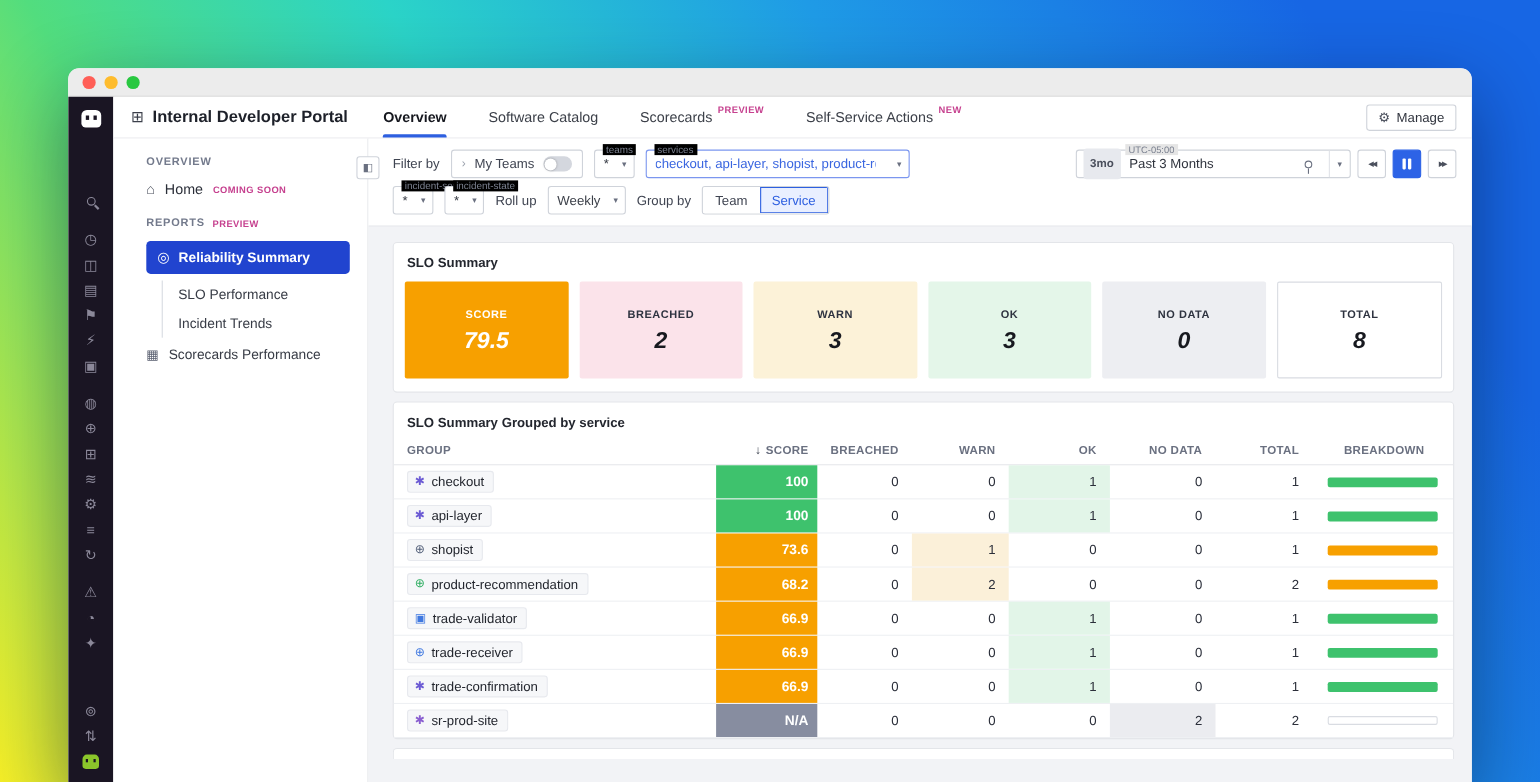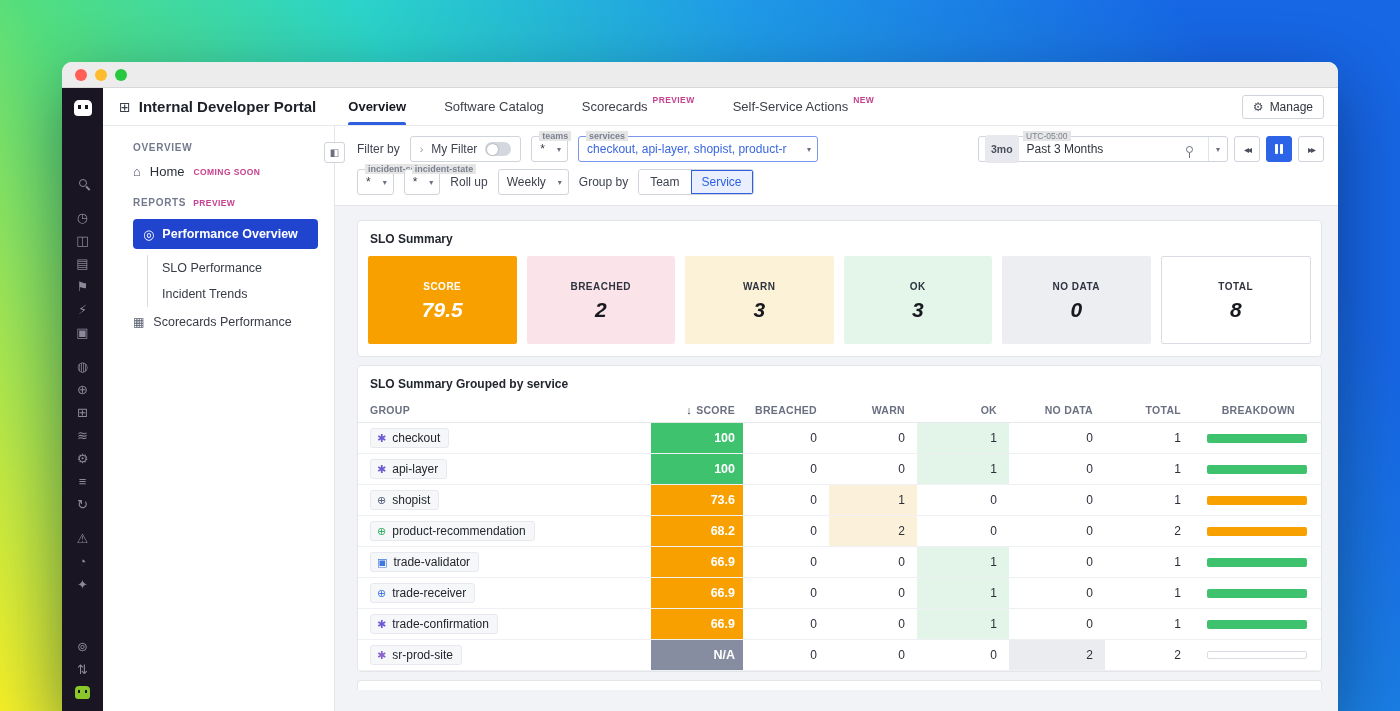--- a/index.html
+++ b/index.html
@@ -76,21 +76,21 @@
     border-radius:3px; display:flex; align-items:center; justify-content:center; font-size:10px; color:#6a7080; cursor:pointer; z-index:5; }
   .frow { display:flex; align-items:center; gap:10px; height:26px; }
   .frow + .frow { margin-top:7px; }
   .flabel { font-size:12px; color:#3f4451; white-space:nowrap; }
   .myteams { height:26px; border:1px solid #cfd3da; border-radius:3px; display:flex; align-items:center; gap:8px; padding:0 9px; cursor:pointer; background:#fff; }
   .chev { color:#9aa0ac; font-size:11px; }
   .toggle { width:26px; height:14px; background:#d4d7de; border-radius:8px; position:relative; cursor:pointer; }
   .toggle::after { content:''; position:absolute; left:1.5px; top:1.5px; width:11px; height:11px; background:#fff; border-radius:50%; box-shadow:0 0 2px rgba(0,0,0,.35); }
   .fieldset { position:relative; height:26px; border:1px solid #cfd3da; border-radius:3px; display:flex; align-items:center;
     padding:0 22px 0 8px; font-size:12px; color:#3c4049; cursor:pointer; background:#fff; white-space:nowrap; }
-  .fieldset .flegend { position:absolute; top:-6px; left:7px; background:#e5e5e5; padding:0 3px; font-size:9px; color:#7b8190;font-weight:bold; }
+  .fieldset .flegend { position:absolute; top:-6px; left:7px; background:#000000; padding:0 3px; font-size:9px; color:#7b8190; }
   .fieldset .caret { position:absolute; right:6px; top:50%; transform:translateY(-50%); font-size:8px; color:#6a7080; }
   .fieldset.services { border-color:#7b96ef; width:240px; }
   .fieldset.services .val { color:#3a66e0; overflow:hidden; text-overflow:clip; max-width:200px; }
   .seg { display:flex; height:26px; border:1px solid #cfd3da; border-radius:3px; overflow:hidden; background:#fff; }
   .seg-btn { padding:0 11px; display:flex; align-items:center; font-size:12px; color:#3f4451; background:#fff; cursor:pointer; }
   .seg-btn.active { background:#e9efff; color:#2d5fe0; box-shadow:inset 0 0 0 1px #2d5fe0; }
   .right-cluster { position:absolute; right:14px; top:10px; display:flex; gap:6px; align-items:center; }
   .timebox { position:relative; height:26px; border:1px solid #cfd3da; border-radius:3px; display:flex; align-items:center; gap:8px;
     padding-left:6px; width:250px; background:#fff; cursor:pointer; }
   .time-chip { background:#e7e9ee; border-radius:3px; font-size:10.5px; color:#4a4f5c; padding:8px 6px; font-weight:700; }
@@ -230,41 +230,41 @@
             <span class="home-glyph">⌂</span>
             <span>Home</span>
             <span class="badge-pink">COMING SOON</span>
           </div>
           <div class="sec-label">
             <span>REPORTS</span>
             <span class="badge-pink">PREVIEW</span>
           </div>
           <div class="nav-active">
             <span class="glyph">◎</span>
-            <span>Performance Overview</span>
+            <span>Reliability Summary</span>
           </div>
           <div class="subtree">
             <div class="subtree-item">SLO Performance</div>
             <div class="subtree-item">Incident Trends</div>
           </div>
           <div class="nav-plain">
             <span class="glyph">▦</span>
             <span>Scorecards Performance</span>
           </div>
         </div>
         <div class="main">
           <div class="filterbar">
             <div class="collapse-btn">
                 <span>◧</span>
               </div>
             <div class="frow">
               <span class="flabel">Filter by</span>
               <div class="myteams">
                 <span class="chev">›</span>
-                <span class="flabel">My Filter</span>
+                <span class="flabel">My Teams</span>
                 <span class="toggle"></span>
               </div>
               <div class="fieldset">
                 <span class="flegend">teams</span>
                 <span class="val">*</span>
                 <span class="caret">▾</span>
               </div>
               <div class="fieldset services">
                 <span class="flegend">services</span>
                 <span class="val">checkout, api-layer, shopist, product-reco...</span>

